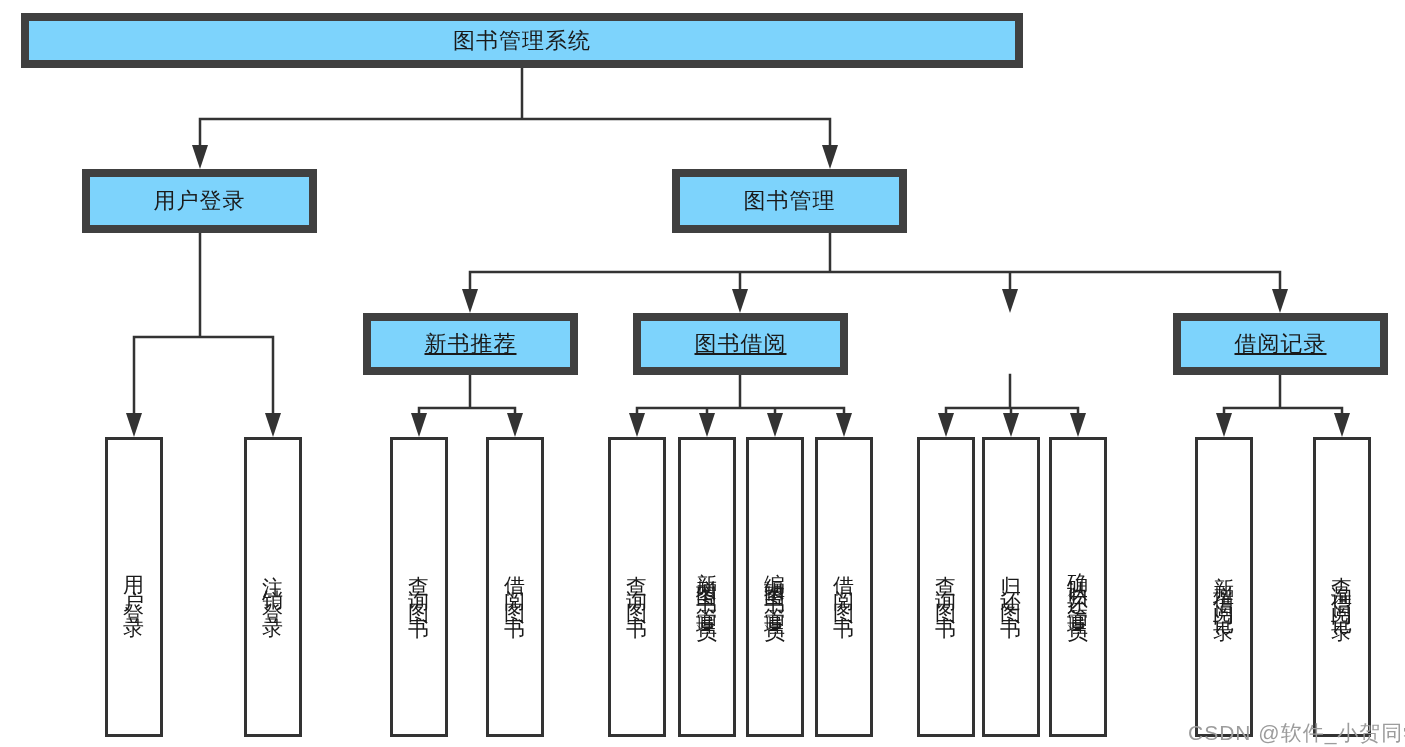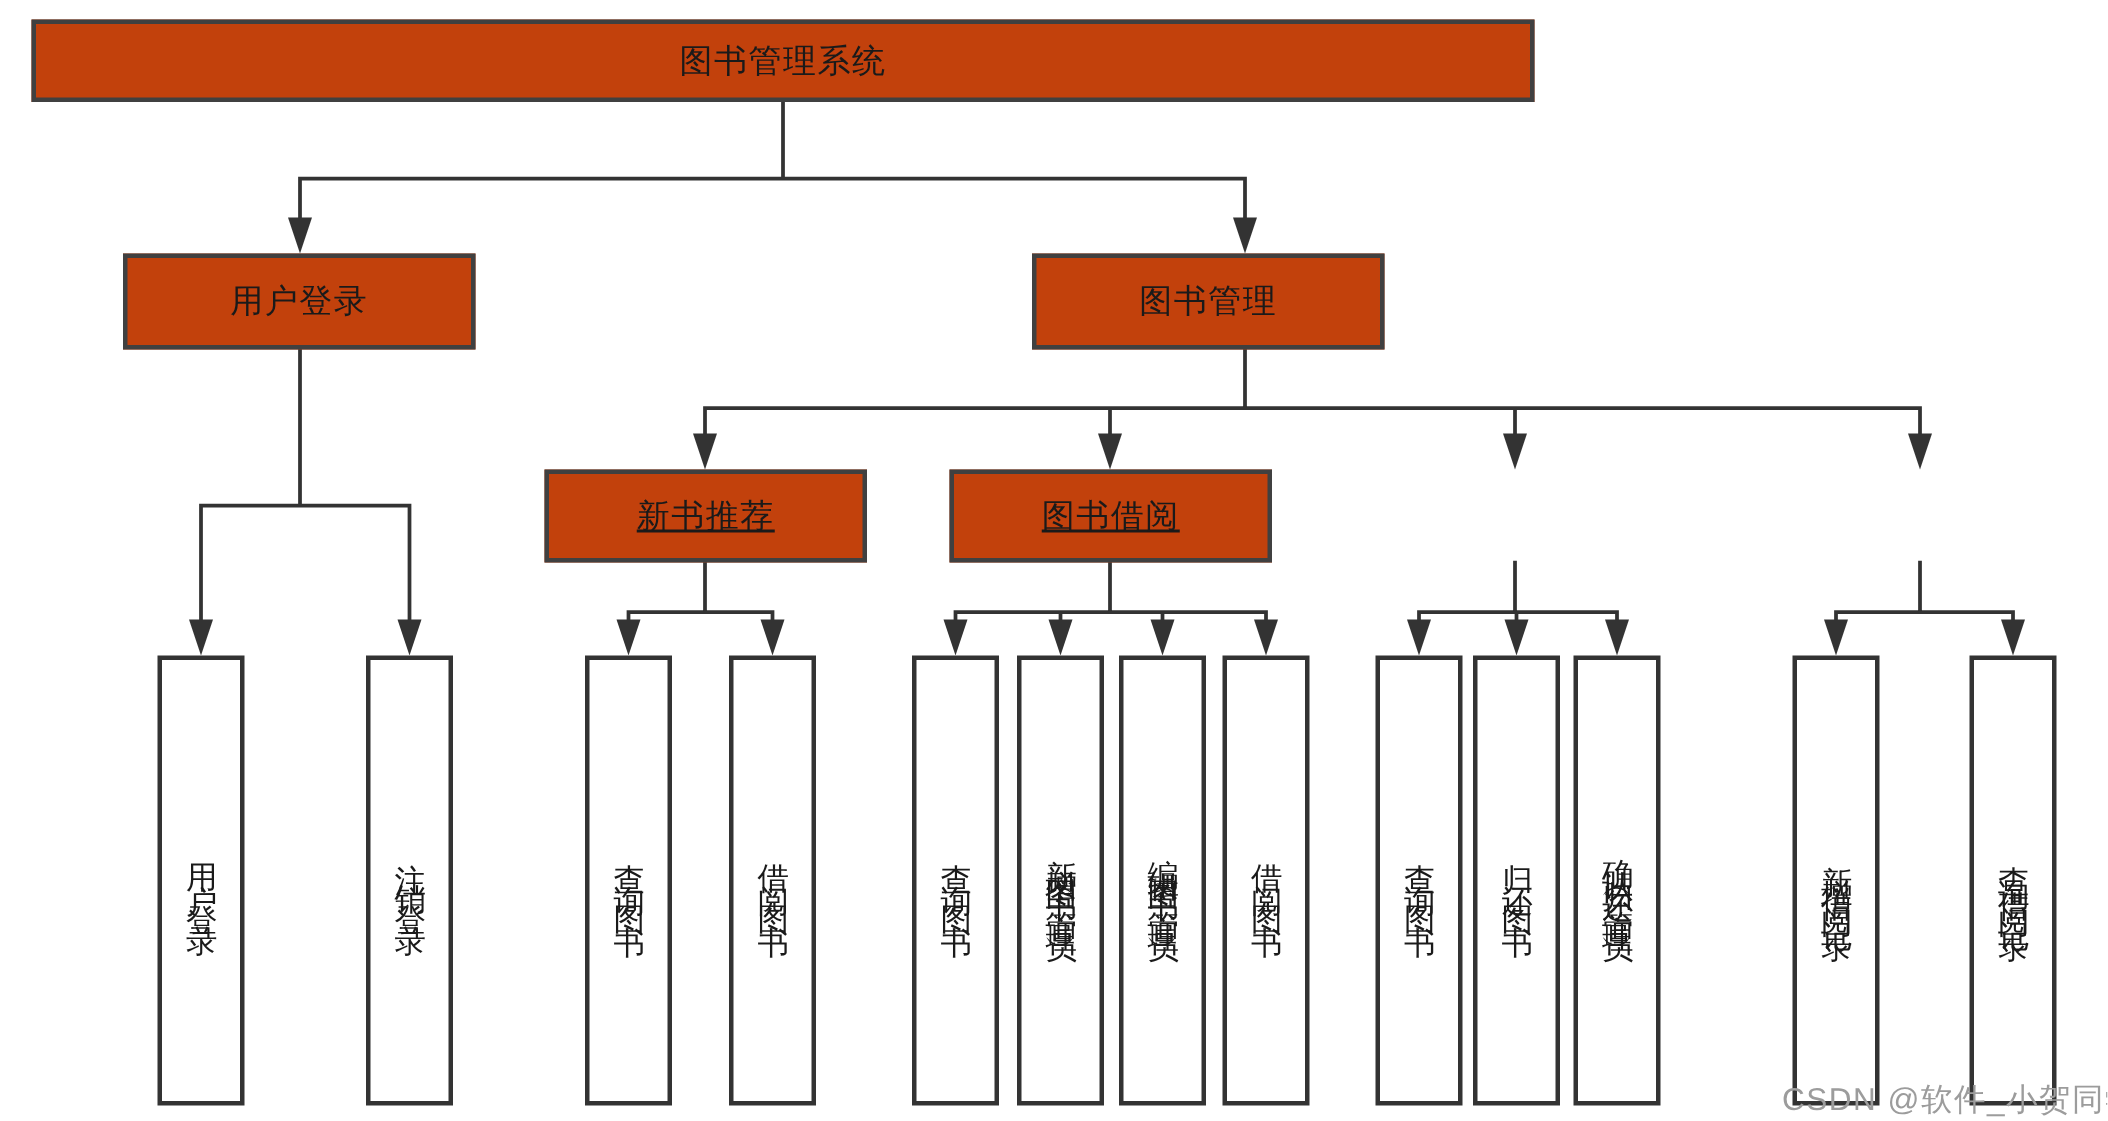--- a/index.html
+++ b/index.html
@@ -7,32 +7,32 @@
     position:relative;
     width:1405px;height:747px;
     background:#ffffff;
     font-family:"Liberation Sans", sans-serif;
     overflow:hidden;
   }
   .wires{position:absolute;left:0;top:0;}
   .box{
     position:absolute;
     box-sizing:border-box;
-    border:3px solid #404040;
-    background:#c2410c;
+    border:8px solid #404040;
+    background:#7dd3fc;
     display:flex;align-items:center;justify-content:center;
     color:#1a1a1a;
     font-size:22px;
     letter-spacing:1px;
     white-space:nowrap;
   }
   .root{left:21px;top:13px;width:1002px;height:55px;}
   .lvl2{top:169px;width:235px;height:64px;}
   .lvl2.a{left:82px;}
-  .lvl2.b{left:688px;}
+  .lvl2.b{left:672px;}
   .lvl3{top:313px;width:215px;height:62px;text-decoration:underline;}
   .leaf{
     position:absolute;
     top:437px;width:58px;height:300px;
     box-sizing:border-box;
     border:3px solid #333333;
     background:#ffffff;
     display:flex;align-items:center;justify-content:center;
   }
   .vtext{
@@ -100,20 +100,21 @@
     </g>
   </svg>
 
   <div class="box root">图书管理系统</div>
 
   <div class="box lvl2 a">用户登录</div>
   <div class="box lvl2 b">图书管理</div>
 
   <div class="box lvl3" style="left:363px">新书推荐</div>
   <div class="box lvl3" style="left:633px">图书借阅</div>
+  <div class="box lvl3" style="left:1173px">借阅记录</div>
 
   <div class="leaf" style="left:105px">
     <span class="vtext ls4">用户登录</span>
   </div>
   <div class="leaf" style="left:244px">
     <span class="vtext ls4">注销登录</span>
   </div>
 
   <div class="leaf" style="left:390px">
     <span class="vtext ls4">查询图书</span>

